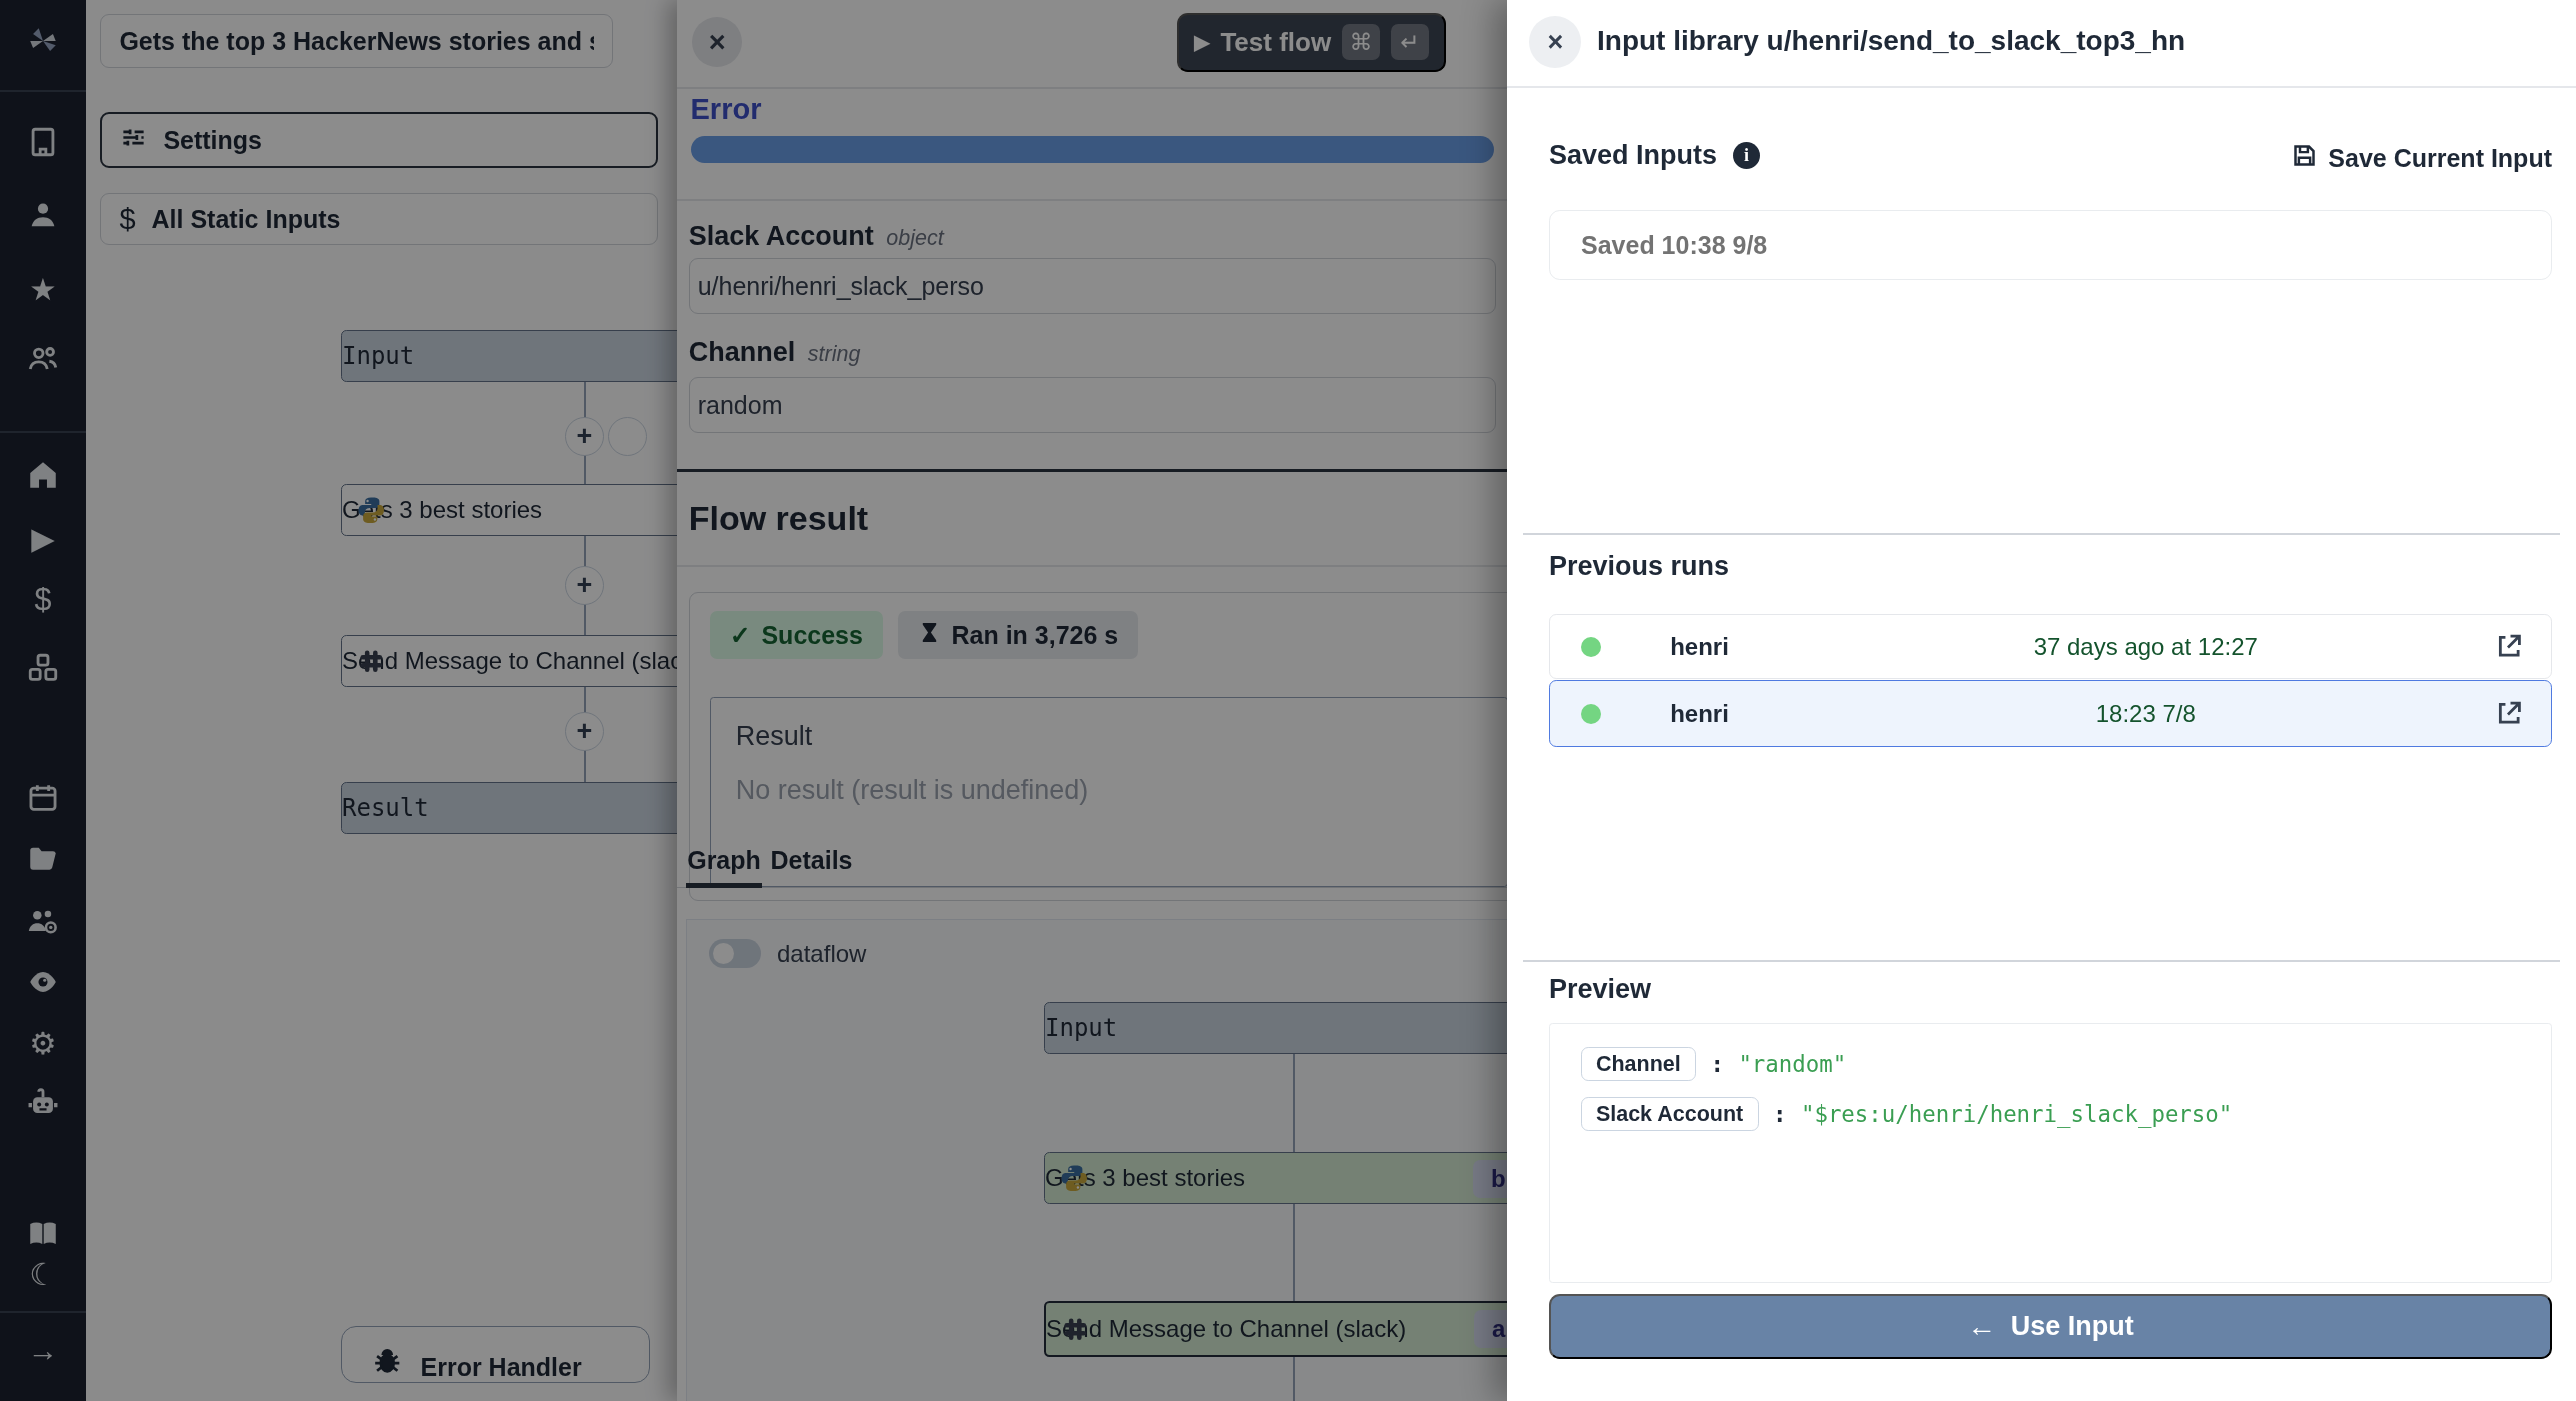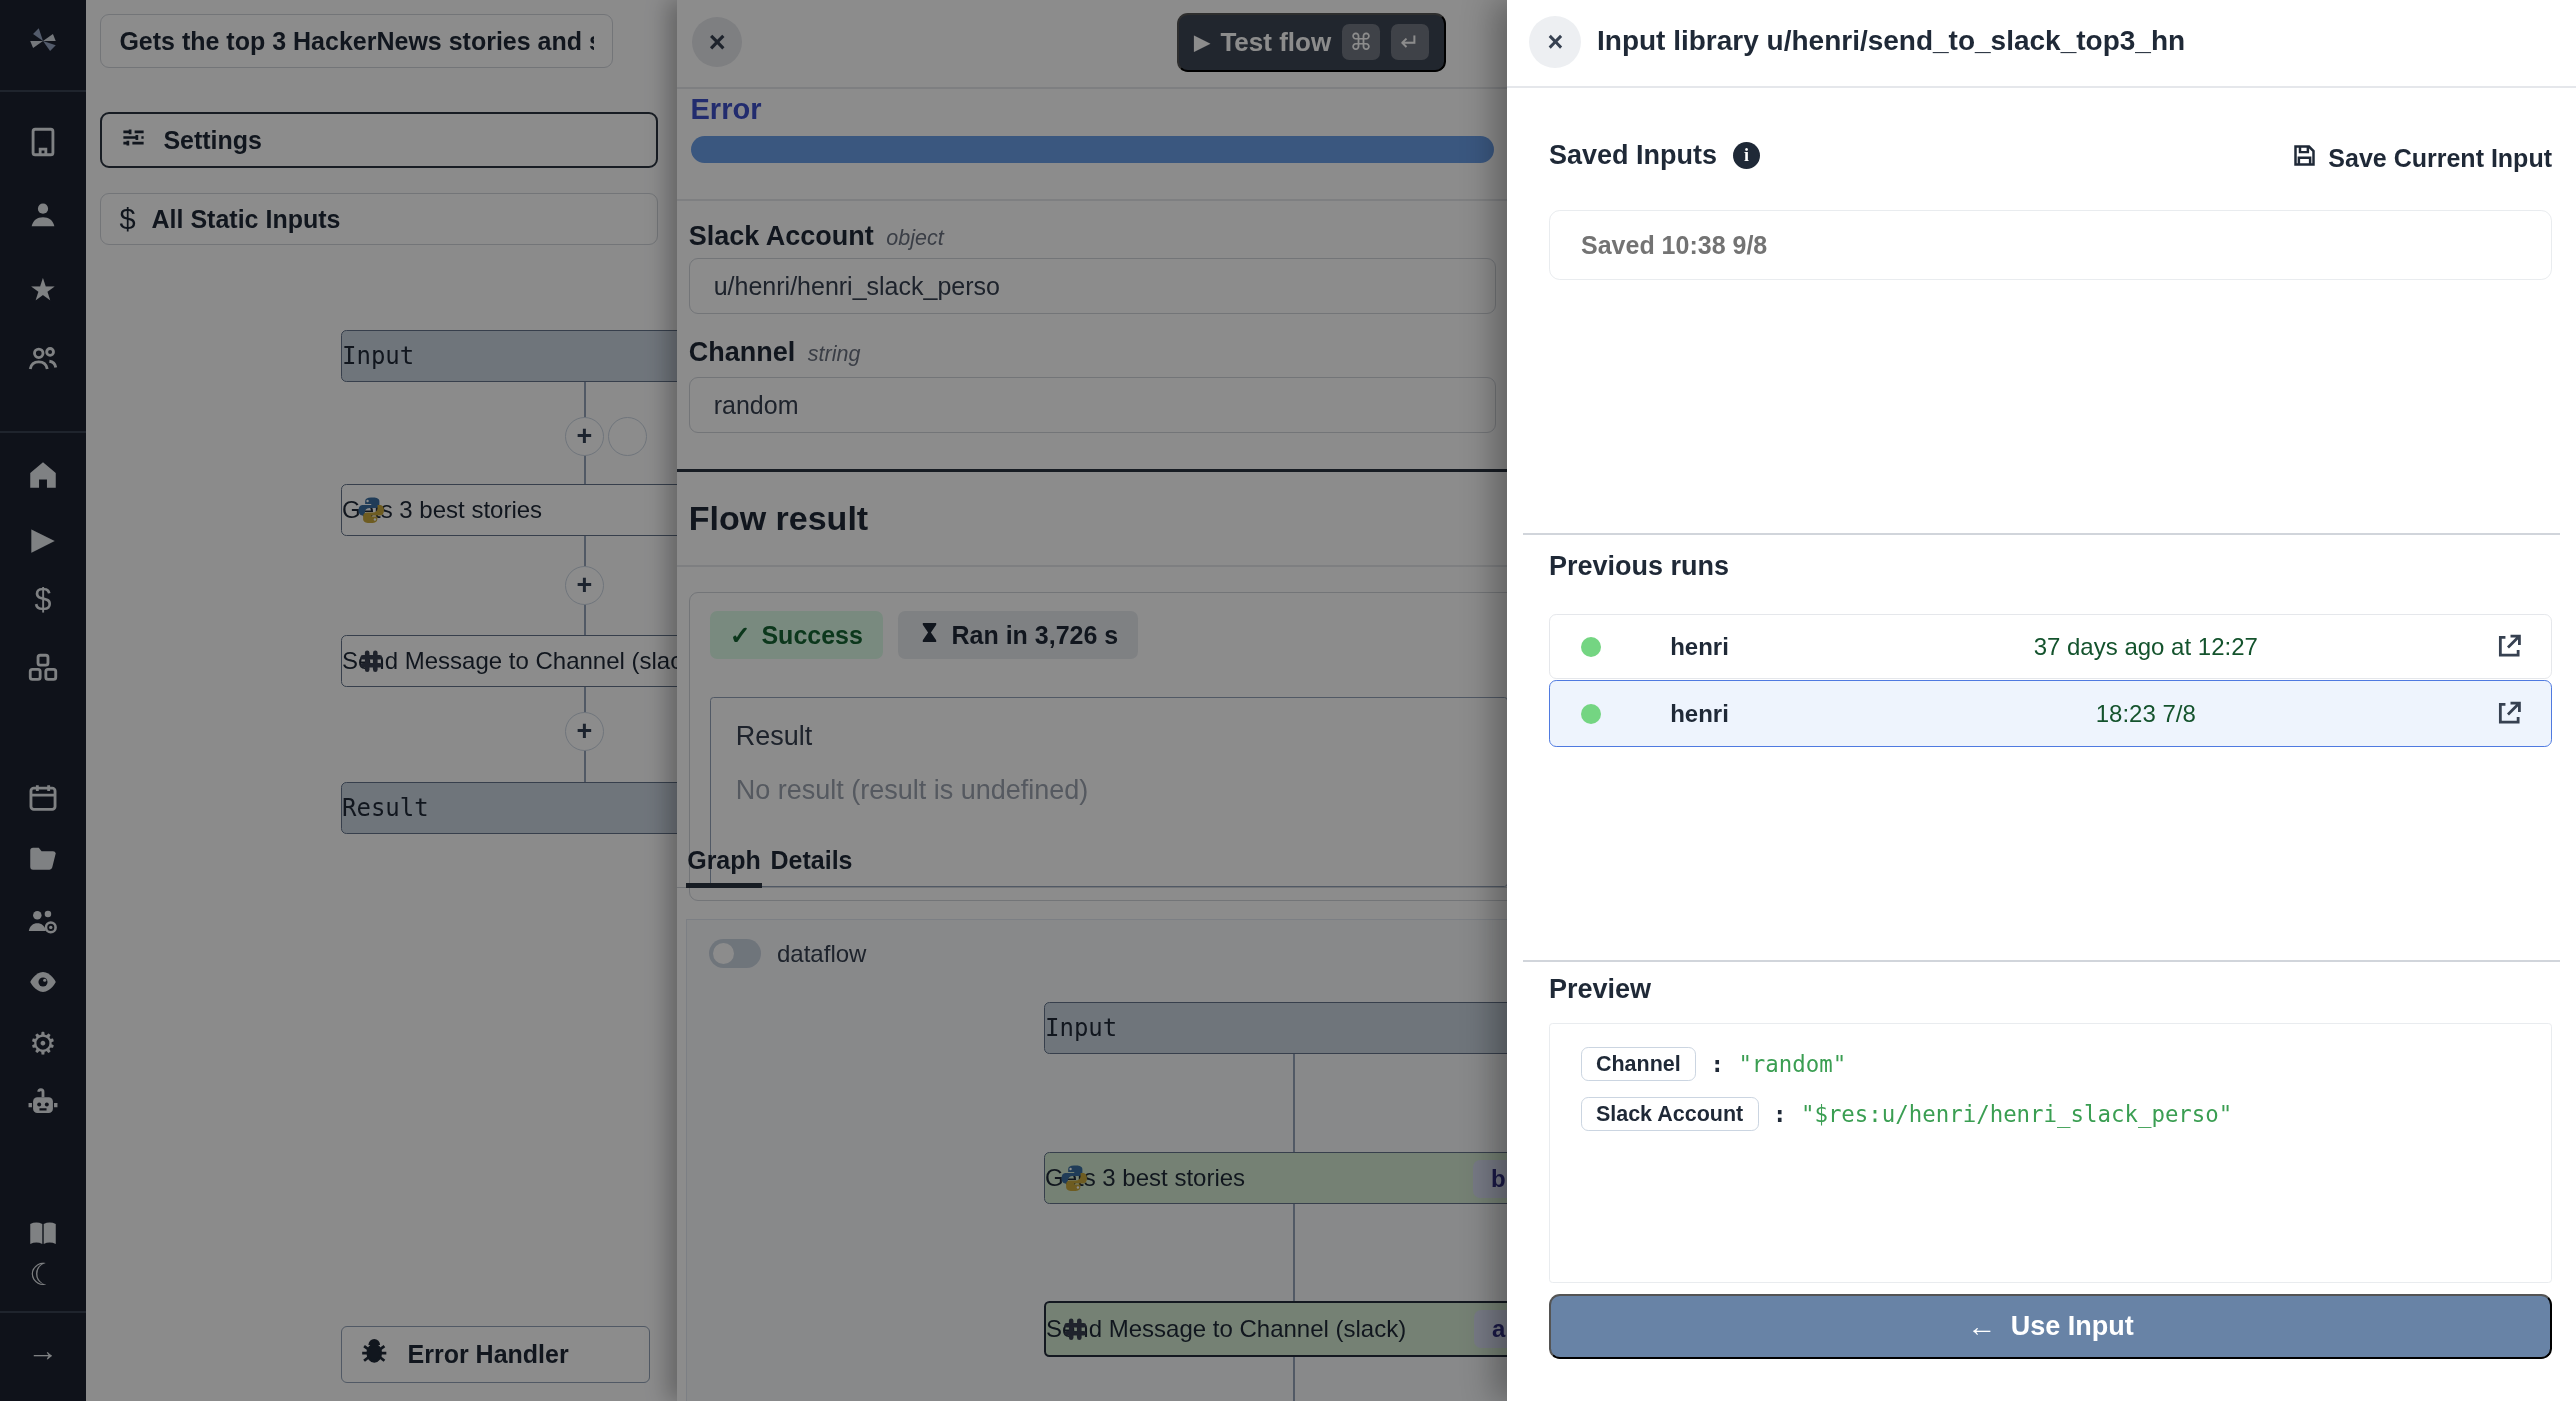--- a/index.html
+++ b/index.html
@@ -37,22 +37,22 @@
   .node.gray { background:#cbd5e1; font-family:"DejaVu Sans Mono",monospace; }
   .node .n-icon { position:absolute; left:14.4px; width:30.5px; height:30.5px; }
   .node .n-icon svg { width:30.5px; height:30.5px; }
   .plusc { position:absolute; width:39px; height:39px; border-radius:50%;
            background:#fff; border:1.8px solid #cbd5e1; color:#334155;
            display:flex; align-items:center; justify-content:center;
            font-size:27px; font-weight:bold; z-index:2; }
   .ghostc { position:absolute; width:39px; height:39px; border-radius:50%;
             background:#fff; border:1.8px solid #cbd5e1; z-index:1; }
   .errnode { position:absolute; left:255px; top:1326px; width:309px; height:57px;
-             background:#fff; border:1.8px solid #94a3b8; border-radius:6px;
-             display:flex; align-items:center; gap:18px; padding:0 17px;
+             background:#fff; border:1.8px solid #94a3b8; border-radius:15px;
+             display:flex; align-items:flex-end; gap:18px; padding:0 30px;
              font-weight:bold; font-size:25px; color:#1f2937; }
   .errnode svg { width:30.5px; height:30.5px; }
 
   
   .drawer-test { position:absolute; left:677px; top:0; width:830px; height:1401px;
                  background:#fff; z-index:20; box-shadow:-9px 0 21.5px rgba(0,0,0,.28); }
   .circle-btn { position:absolute; border-radius:50%; background:#e5e7eb; color:#374151;
                 display:flex; align-items:center; justify-content:center; }
   .dt-close { left:15.2px; top:17px; width:50px; height:50px; font-size:29px; font-weight:bold; }
   .testflow-btn { position:absolute; left:500px; top:12.6px; width:269px; height:59px;
@@ -62,21 +62,21 @@
   .key-badge { display:inline-flex; align-items:center; justify-content:center;
                width:38px; height:36px; border-radius:7.2px; background:rgba(255,255,255,.28);
                font-size:23px; font-weight:normal; }
   .hdiv { position:absolute; left:0; width:100%; height:1.8px; background:#e5e7eb; }
   .done-txt { position:absolute; left:13.5px; top:93px; font-size:29px; font-weight:bold; color:#3f51c9; }
   .progress { position:absolute; left:13.5px; top:136px; width:803px; height:27px;
               border-radius:13.5px; background:#6b9fe8; }
   .fld-label { position:absolute; left:11.7px; font-size:27px; font-weight:bold; color:#1f2937; }
   .fld-type { font-size:21.5px; font-weight:normal; font-style:italic; color:#6b7280; margin-left:12.6px; }
   .fld-input { position:absolute; left:11.7px; width:807px; height:56px; border:1.8px solid #d1d5db;
-               border-radius:9px; background:#fff; padding:0 24px; font-size:25px; color:#374151;
+               border-radius:9px; background:#fff; padding:0 8px; font-size:25px; color:#374151;
                font-family:"Liberation Sans",sans-serif; }
   .darkdiv { position:absolute; left:0; top:469px; width:100%; height:2.7px; background:#2b3440; }
   .fr-title { position:absolute; left:11.7px; top:499px; font-size:34px; font-weight:bold; color:#1f2937; }
   .fr-card { position:absolute; left:11.7px; top:592px; width:843px; height:309px;
              border:1.8px solid #d1d5db; border-radius:9px; background:#fff; }
   .badge { position:absolute; top:18px; height:48px; border-radius:7.2px; display:flex;
            align-items:center; gap:10.8px; padding:0 20px; font-size:25px; font-weight:bold; }
   .badge.success { left:20px; background:#dcfce7; color:#166534; }
   .badge.ran { left:208px; background:#e8ebef; color:#1f2937; }
   .badge svg { width:23px; height:23px; }

